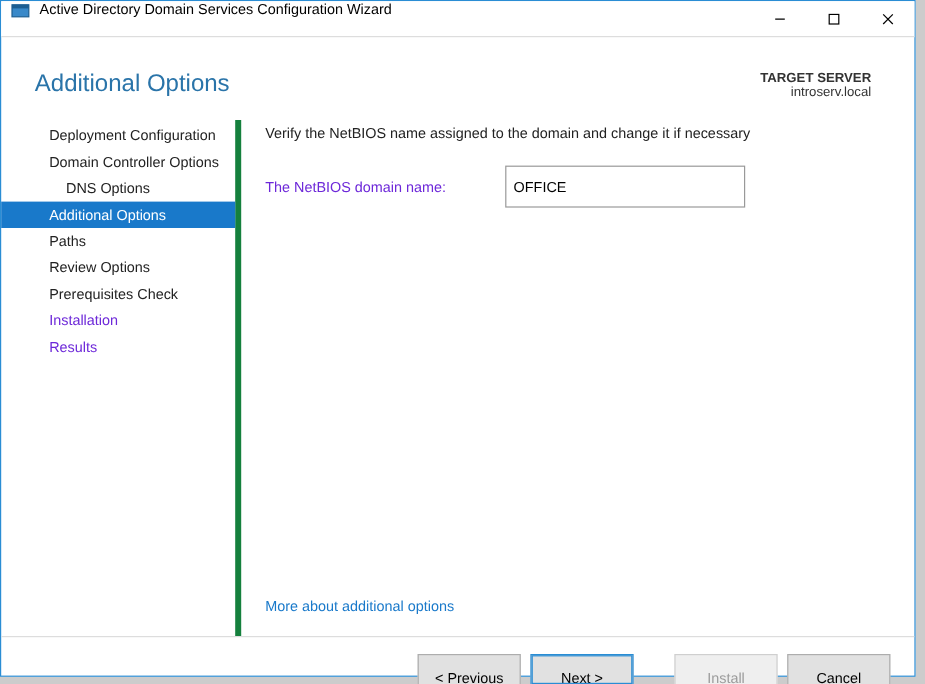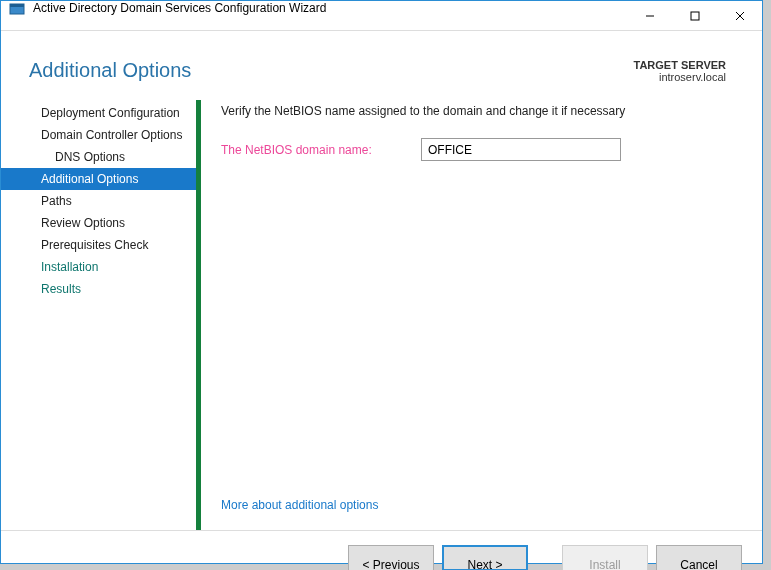--- a/index.html
+++ b/index.html
@@ -75,46 +75,46 @@
     font-size: 12px;
     color: #222;
     white-space: nowrap;
     cursor: default;
   }
   .nav-item.indent { padding-left: 54px; }
   .nav-item.selected {
     background: #1979ca;
     color: #fff;
   }
-  .nav-item.disabled { color: #0f766e; }
+  .nav-item.disabled { color: #6d28d9; }
   .main-pane {
     flex: 1;
     padding: 4px 20px 10px 20px;
     position: relative;
     display: flex;
     flex-direction: column;
   }
   .instruction {
     font-size: 12px;
     color: #222;
     margin-bottom: 20px;
   }
   .field-row {
     display: flex;
     align-items: center;
     margin-bottom: 12px;
   }
   .field-label {
     width: 200px;
     font-size: 12px;
-    color: #ec4899;
+    color: #6d28d9;
   }
   .field-input {
     width: 200px;
-    height: 23px;
+    height: 35px;
     border: 1px solid #999;
     padding: 2px 6px;
     font-size: 12px;
     font-family: inherit;
   }
   .more-link {
     color: #1979ca;
     font-size: 12px;
     cursor: pointer;
     margin-top: auto;

